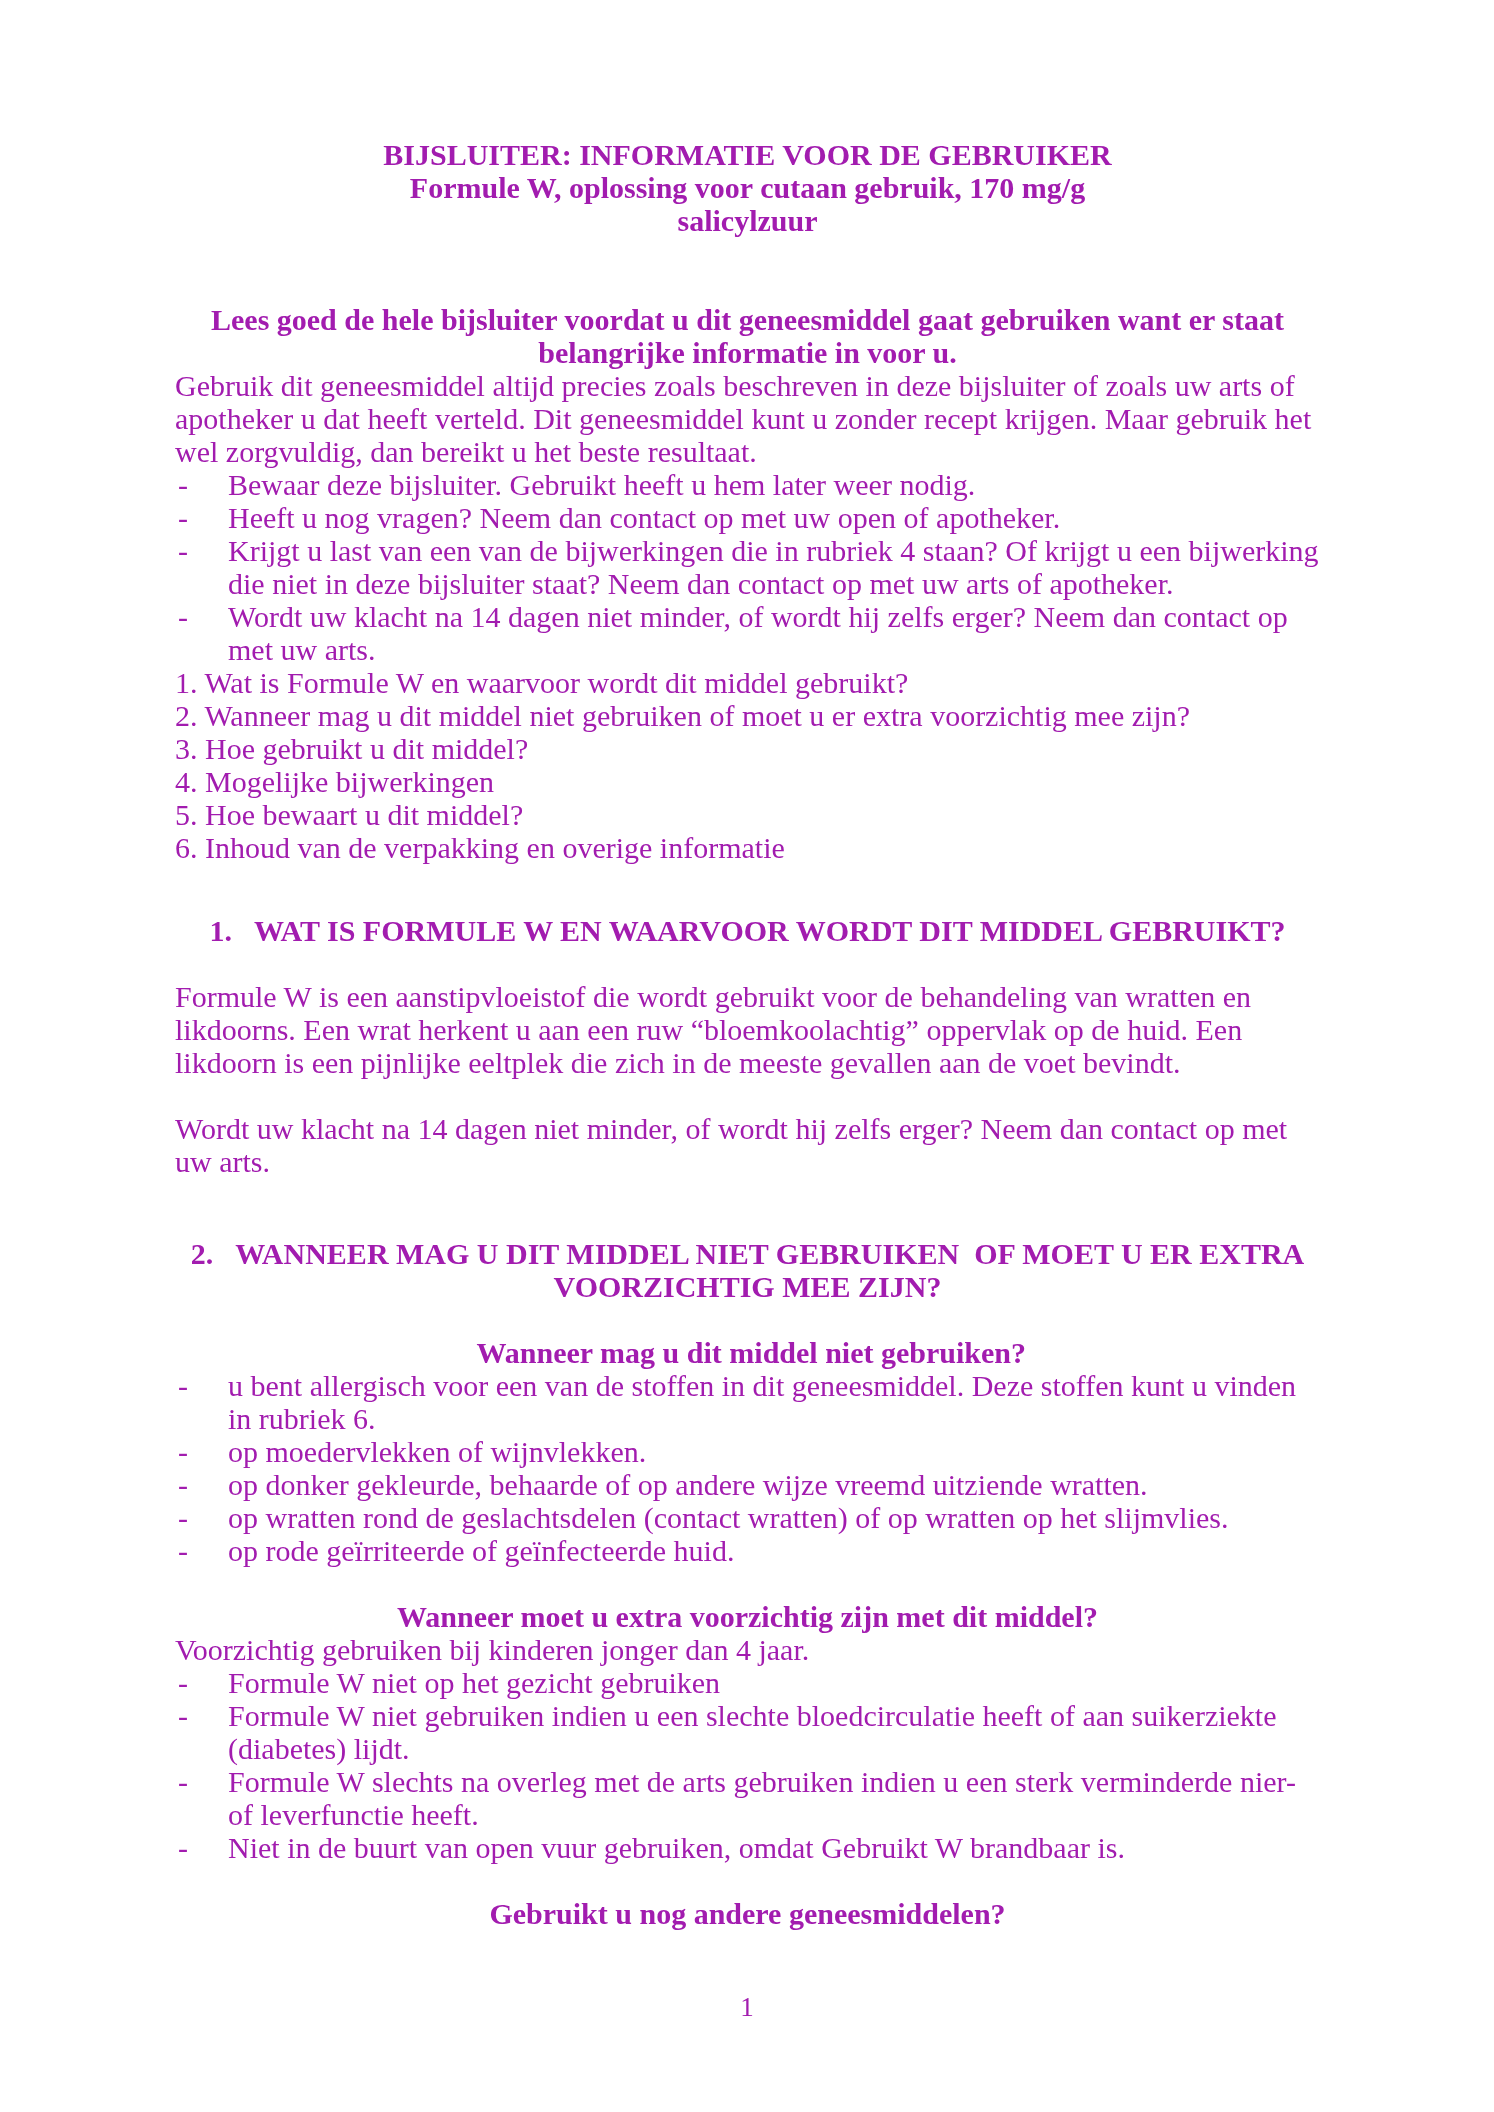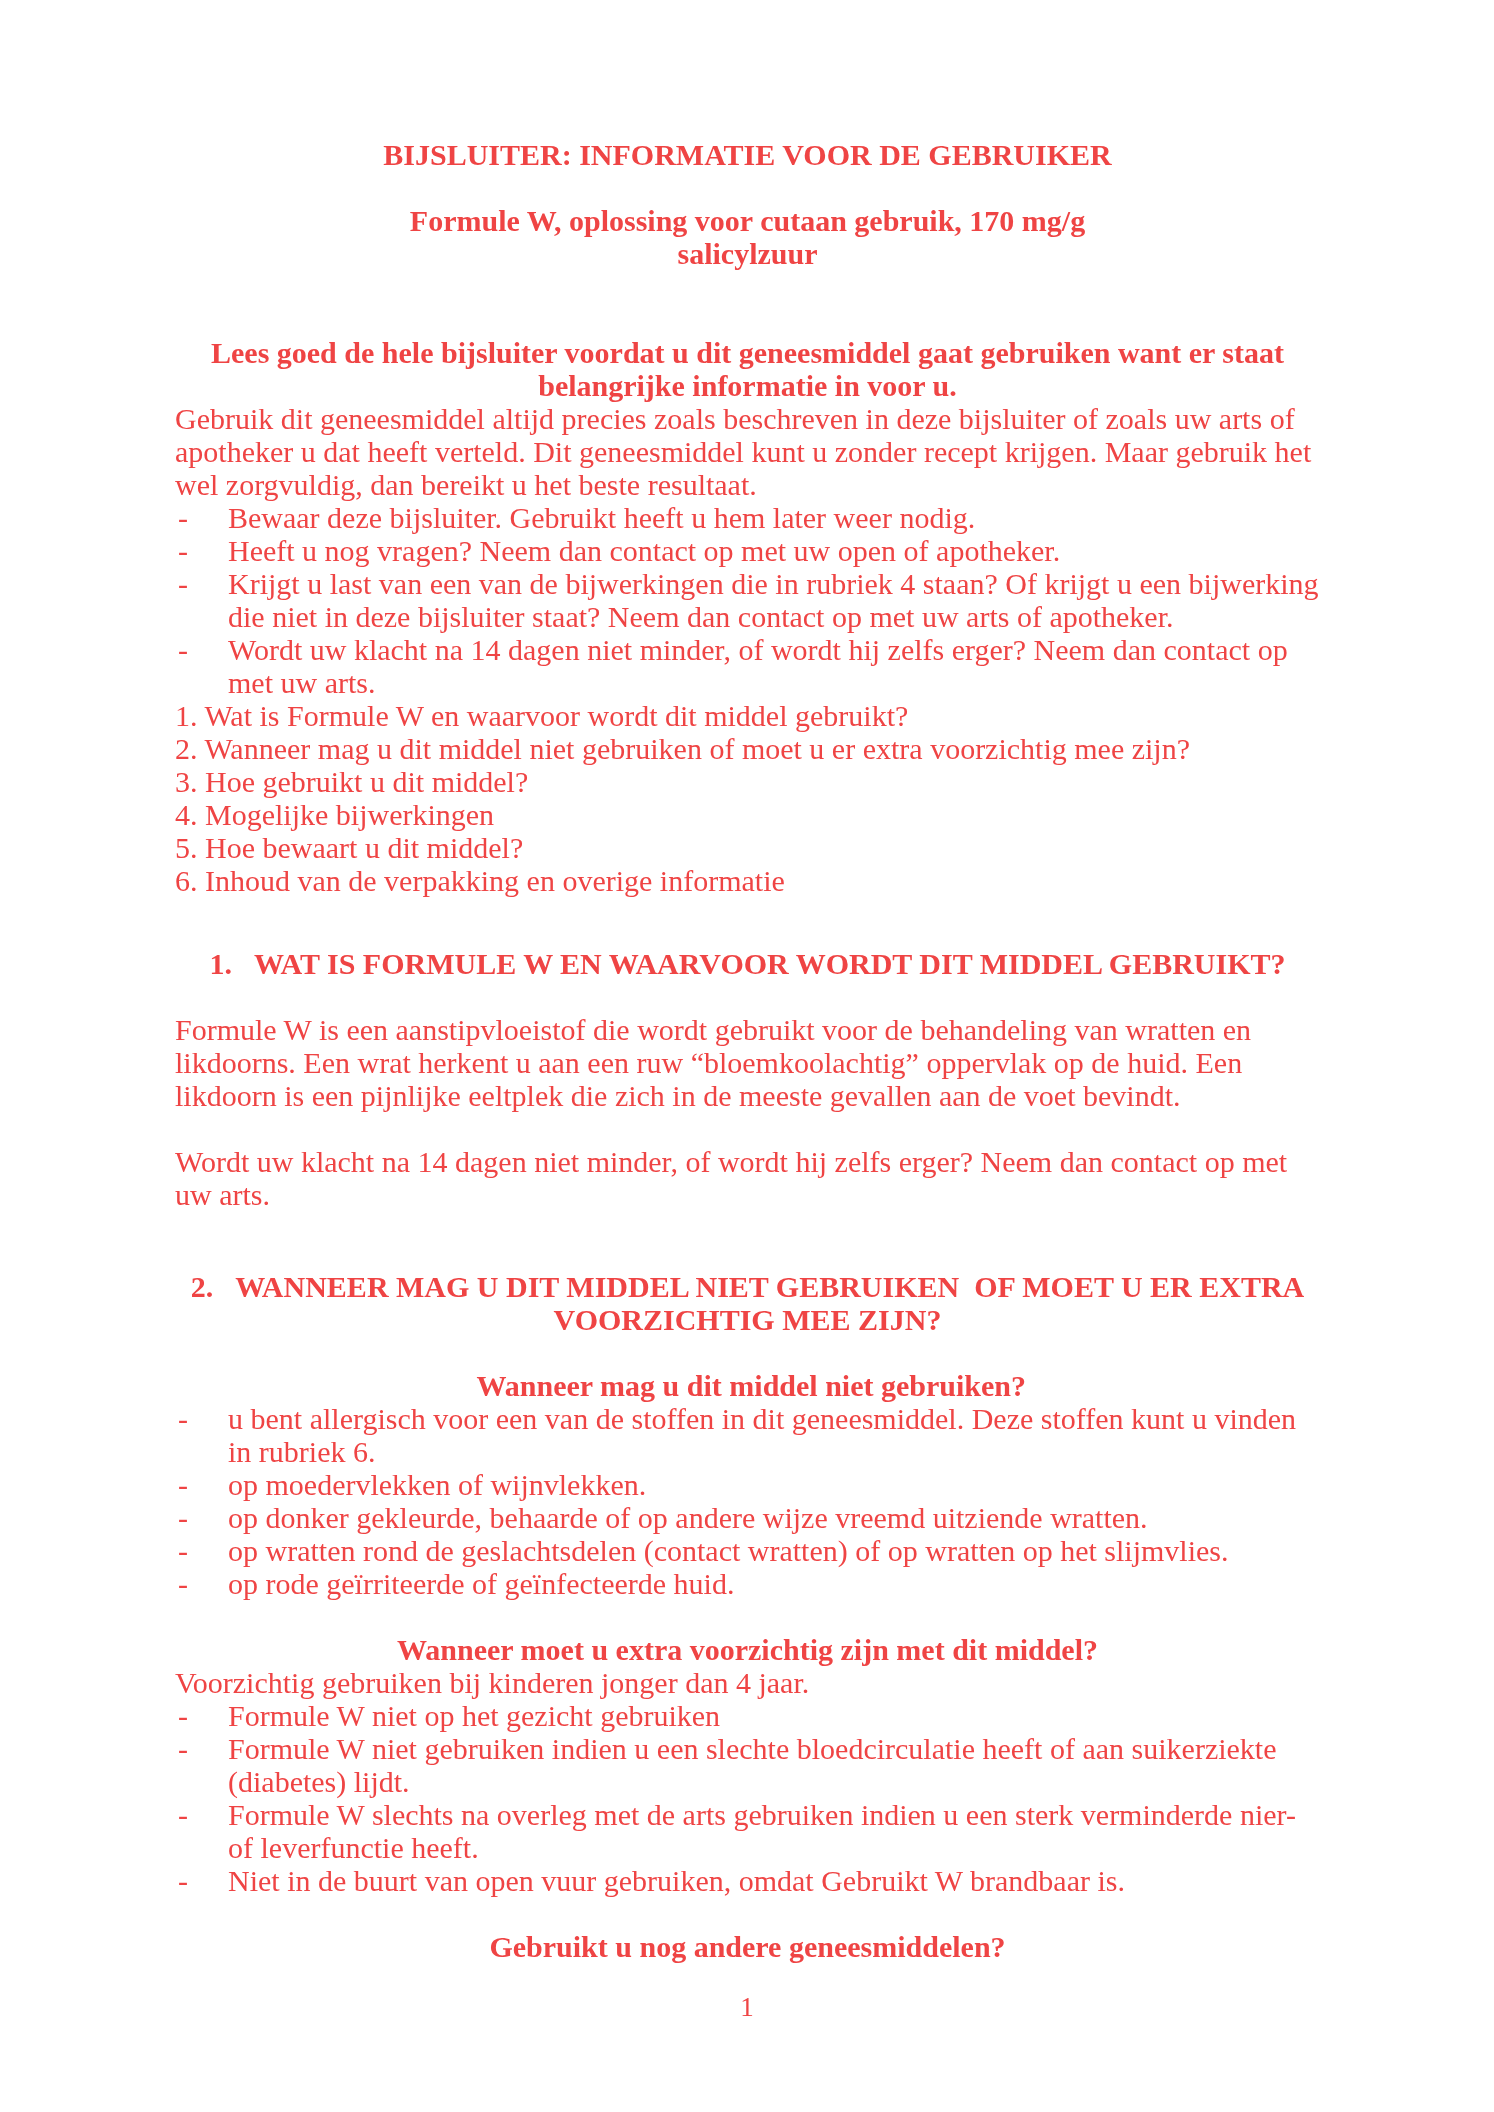--- a/index.html
+++ b/index.html
@@ -6,35 +6,35 @@
   html, body {
     margin: 0;
     padding: 0;
     background: #ffffff;
   }
   .page {
     position: relative;
     width: 1494px;
     height: 2112px;
     background: #ffffff;
-    color: #ef4444;
+    color: #a21caf;
     font-family: "Liberation Serif", "DejaVu Serif", serif;
     font-size: 30px;
     line-height: 33px;
     overflow: hidden;
   }
   .content {
     padding: 0 174px 0 175px;
   }
   .t { white-space: pre-wrap; }
   .b { font-weight: bold; text-align: center; }
   .center { text-align: center; }
 
   .doc-title    { margin-top: 138px; }
-  .product-line { margin-top: 33px; }
+  .product-line { }
   .lead         { margin-top: 66px; }
   .toc-head     { margin-top: 33px; }
   .sec1-head    { margin-top: 50px; }
   .gap1         { margin-top: 33px; }
   .sec2-head    { margin-top: 59px; }
   .sub-head     { margin-top: 33px; }
 
   .bullet {
     display: flex;
     align-items: flex-start;

